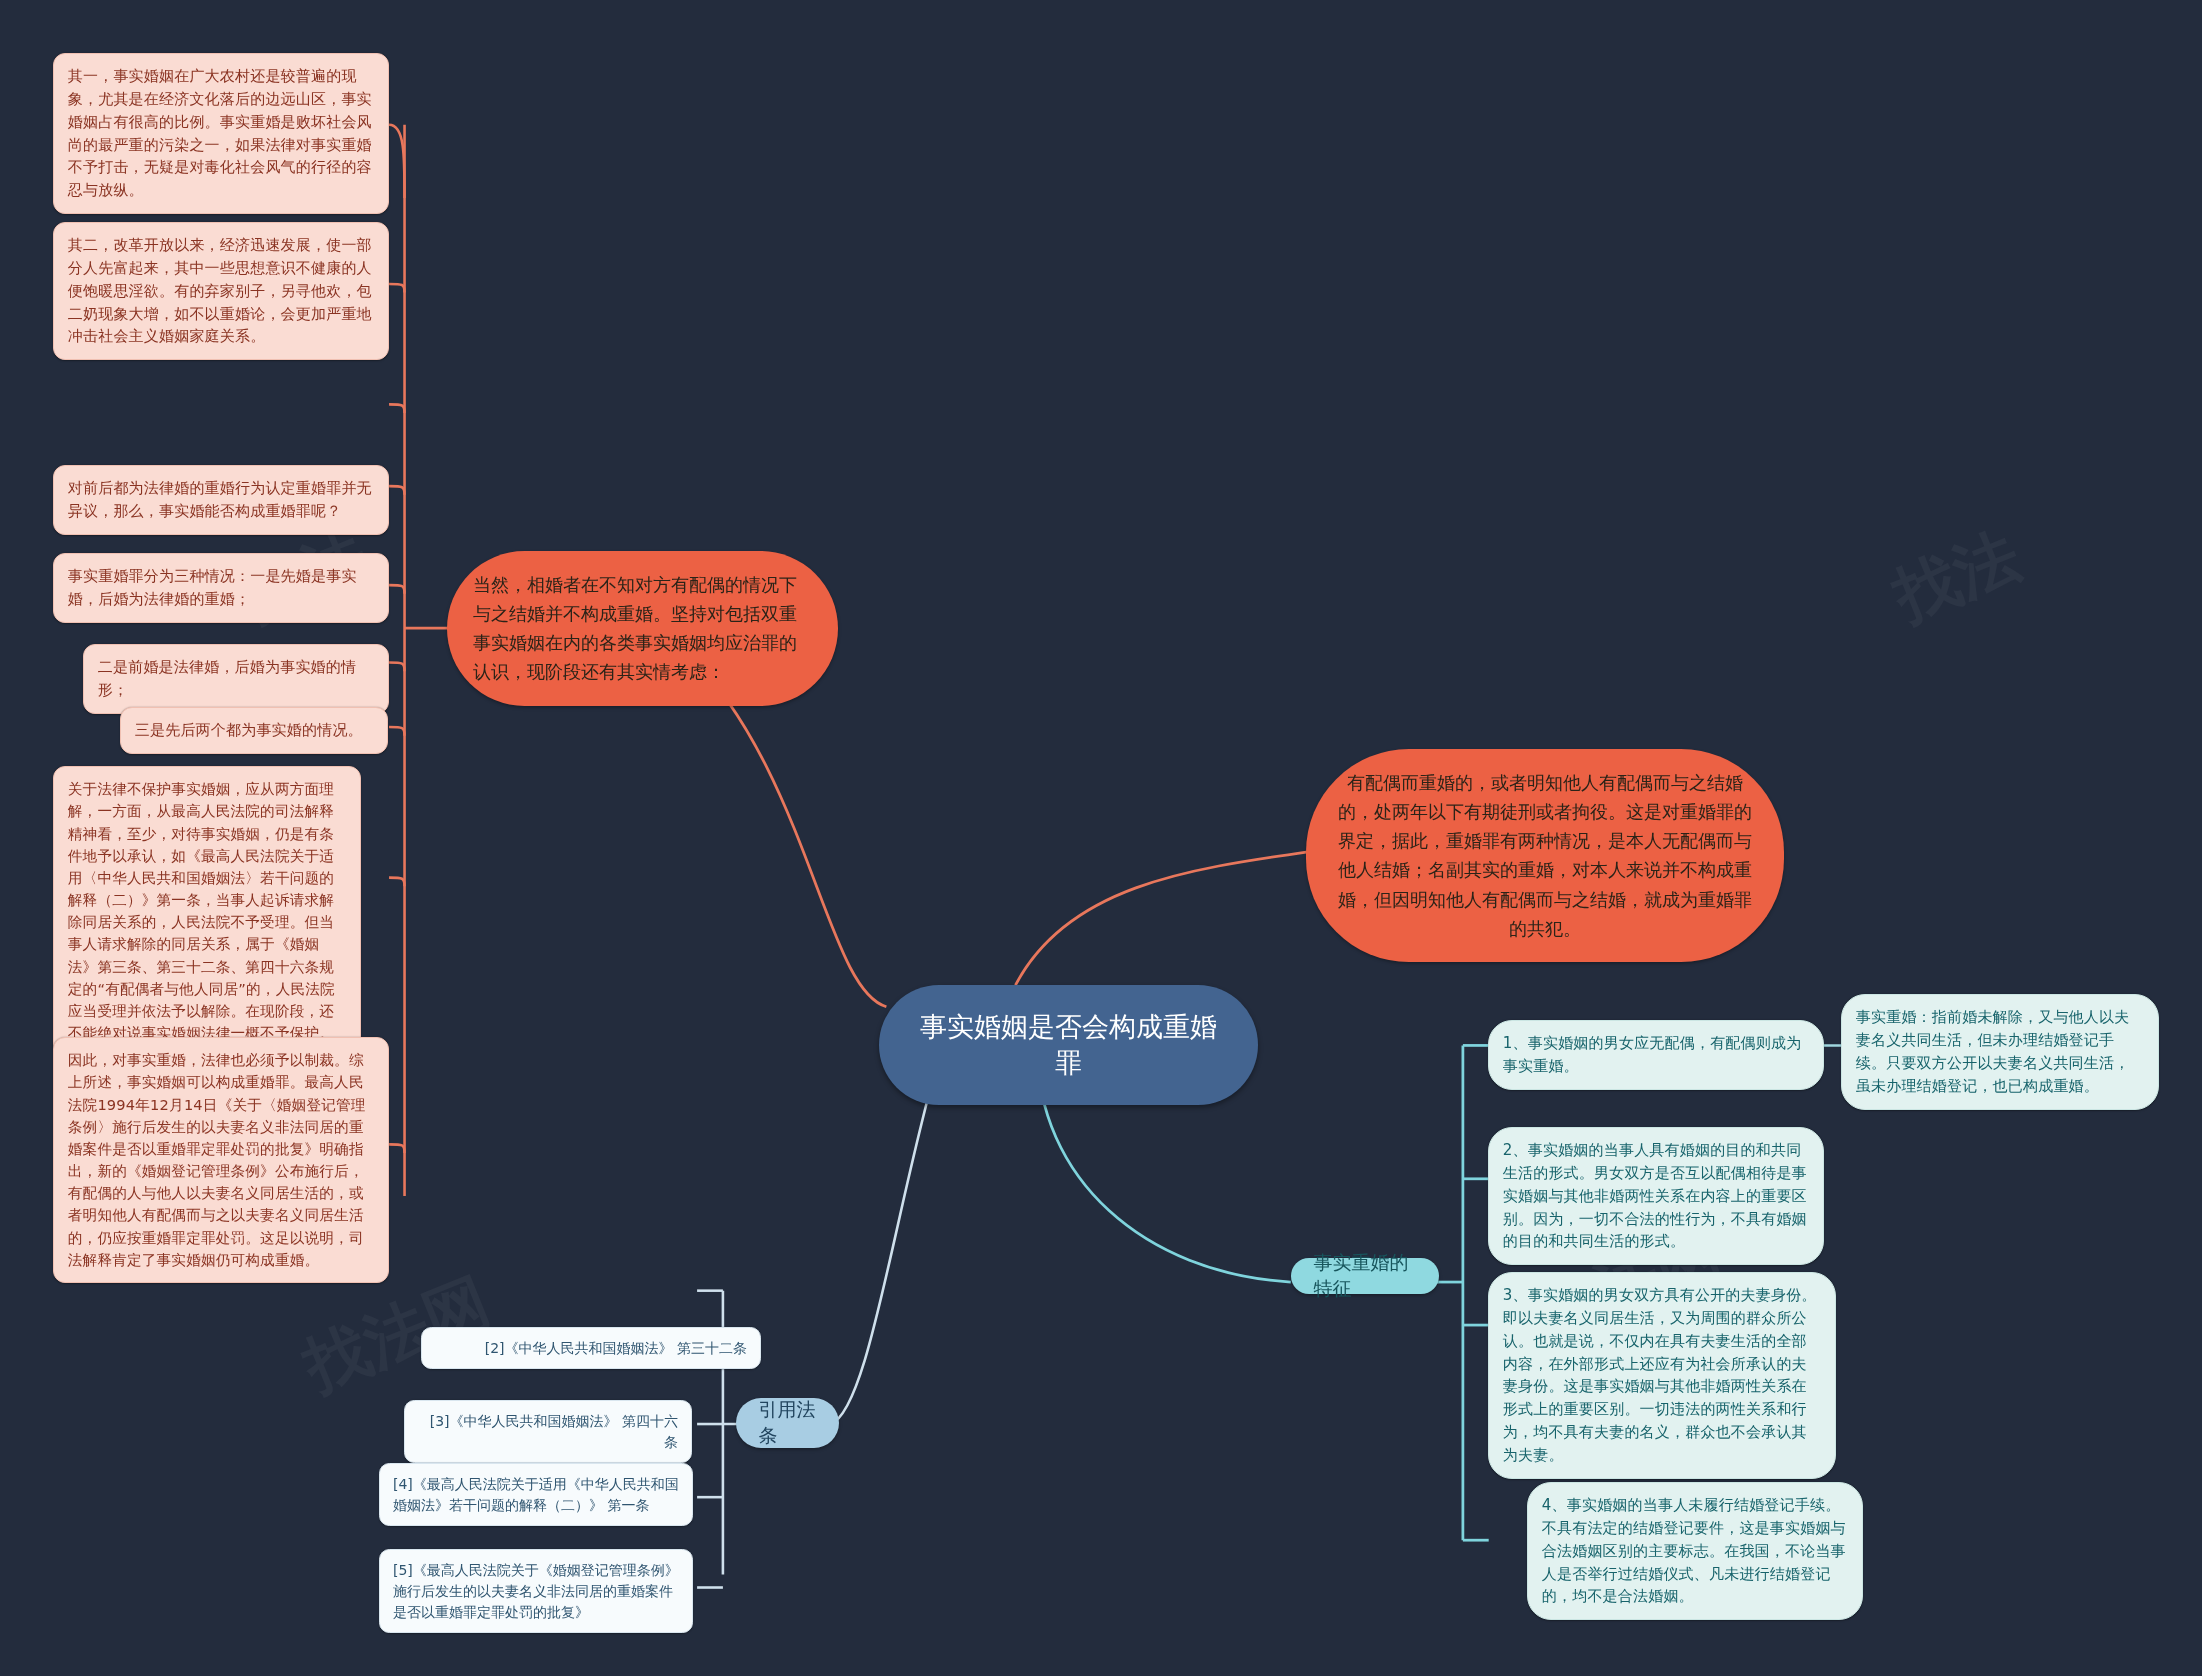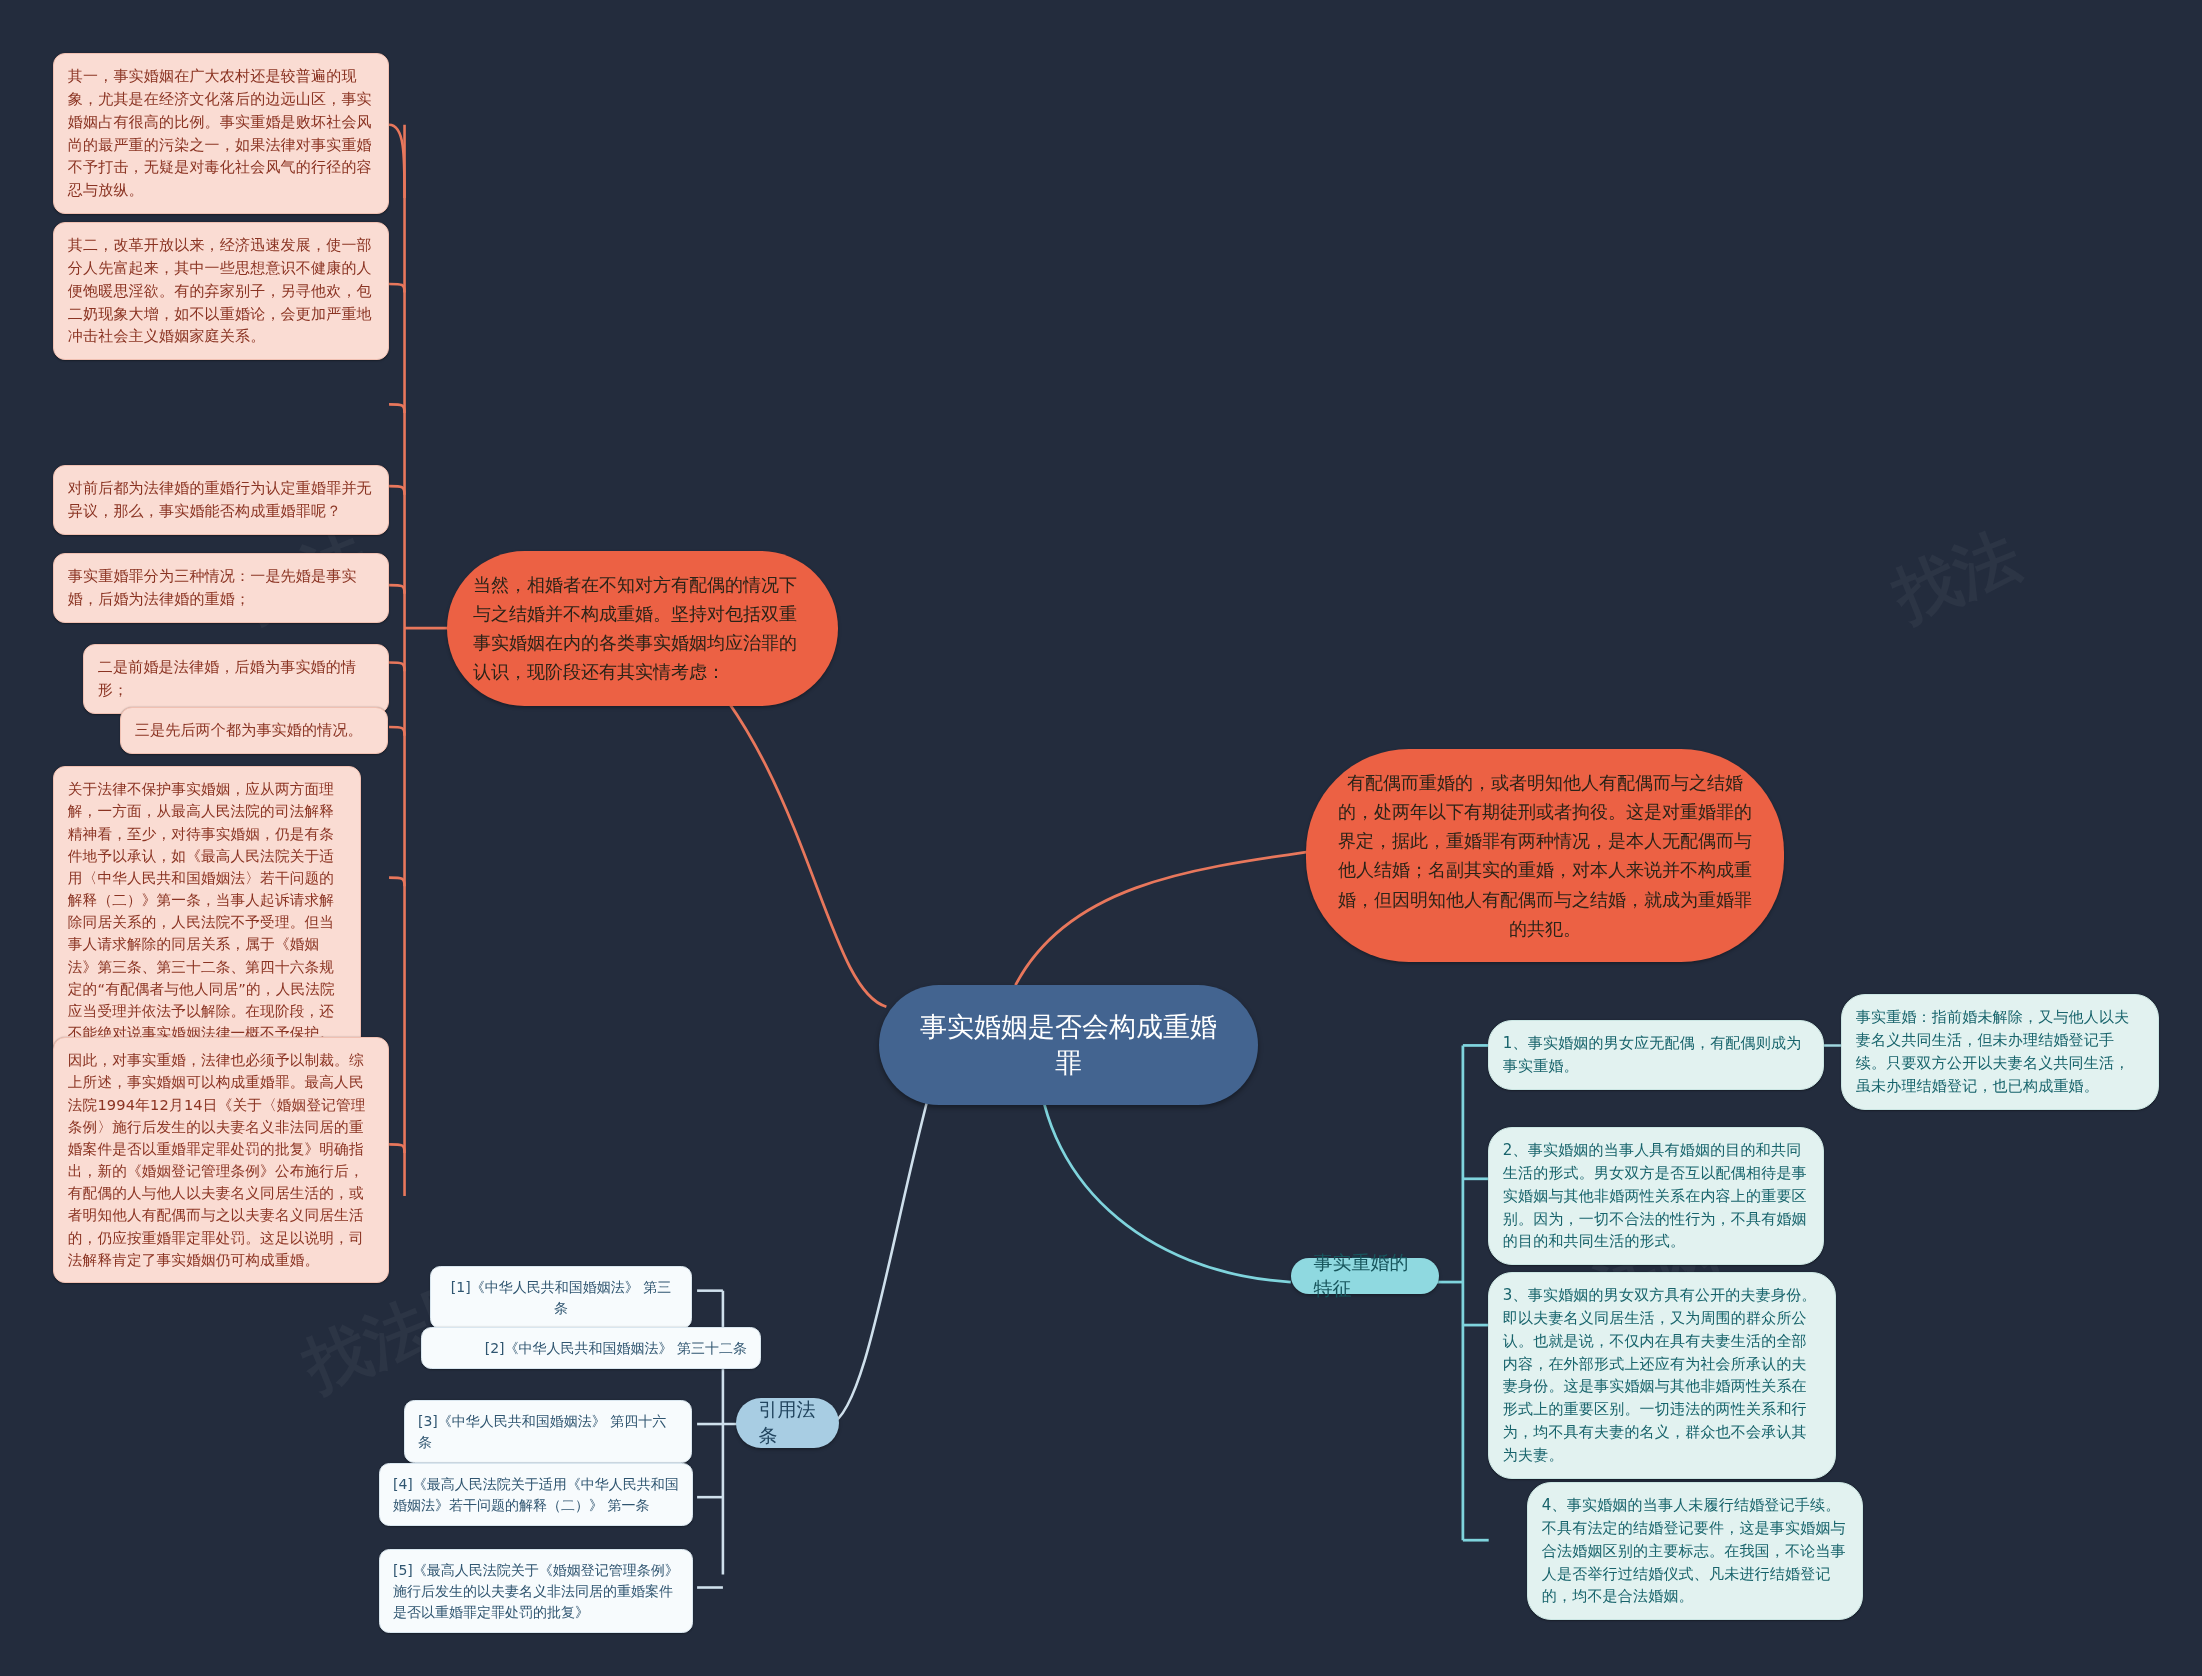--- a/index.html
+++ b/index.html
@@ -175,25 +175,24 @@
   <div class="node pink" style="left:53px;top:1037px;width:336px;font-size:14.6px;">因此，对事实重婚，法律也必须予以制裁。综上所述，事实婚姻可以构成重婚罪。最高人民法院1994年12月14日《关于〈婚姻登记管理条例〉施行后发生的以夫妻名义非法同居的重婚案件是否以重婚罪定罪处罚的批复》明确指出，新的《婚姻登记管理条例》公布施行后，有配偶的人与他人以夫妻名义同居生活的，或者明知他人有配偶而与之以夫妻名义同居生活的，仍应按重婚罪定罪处罚。这足以说明，司法解释肯定了事实婚姻仍可构成重婚。</div>
 
   <div class="node orange" style="left:1306px;top:749px;width:478px;text-align:center;">有配偶而重婚的，或者明知他人有配偶而与之结婚的，处两年以下有期徒刑或者拘役。这是对重婚罪的界定，据此，重婚罪有两种情况，是本人无配偶而与他人结婚；名副其实的重婚，对本人来说并不构成重婚，但因明知他人有配偶而与之结婚，就成为重婚罪的共犯。</div>
 
   <div class="node orange" style="left:447px;top:551px;width:391px;">当然，相婚者在不知对方有配偶的情况下与之结婚并不构成重婚。坚持对包括双重事实婚姻在内的各类事实婚姻均应治罪的认识，现阶段还有其实情考虑：</div>
 
   <div class="node root" style="left:879px;top:985px;width:379px;height:120px;">事实婚姻是否会构成重婚罪</div>
 
   <div class="node bluepill" style="left:736px;top:1398px;width:103px;height:50px;">引用法条</div>
 
-  <div class="node cite" style="left:430px;top:1266px;width:262px;text-align:center;">[1]《中华人民共和国婚姻法》 第三条</div>
 
   <div class="node cite" style="left:421px;top:1327px;width:340px;text-align:right;">[2]《中华人民共和国婚姻法》 第三十二条</div>
 
-  <div class="node cite" style="left:404px;top:1400px;width:288px;text-align:left;">[3]《中华人民共和国婚姻法》 第四十六条</div>
+  <div class="node cite" style="left:404px;top:1400px;width:288px;text-align:right;">[3]《中华人民共和国婚姻法》 第四十六条</div>
 
   <div class="node cite" style="left:379px;top:1463px;width:314px;">[4]《最高人民法院关于适用《中华人民共和国婚姻法》若干问题的解释（二）》 第一条</div>
 
   <div class="node cite" style="left:379px;top:1549px;width:314px;">[5]《最高人民法院关于《婚姻登记管理条例》施行后发生的以夫妻名义非法同居的重婚案件是否以重婚罪定罪处罚的批复》</div>
 
   <div class="node cyanpill" style="left:1291px;top:1258px;width:148px;height:36px;">事实重婚的特征</div>
 
   <div class="node mint" style="left:1488px;top:1020px;width:336px;">1、事实婚姻的男女应无配偶，有配偶则成为事实重婚。</div>
 
   <div class="node mint" style="left:1488px;top:1127px;width:336px;">2、事实婚姻的当事人具有婚姻的目的和共同生活的形式。男女双方是否互以配偶相待是事实婚姻与其他非婚两性关系在内容上的重要区别。因为，一切不合法的性行为，不具有婚姻的目的和共同生活的形式。</div>

